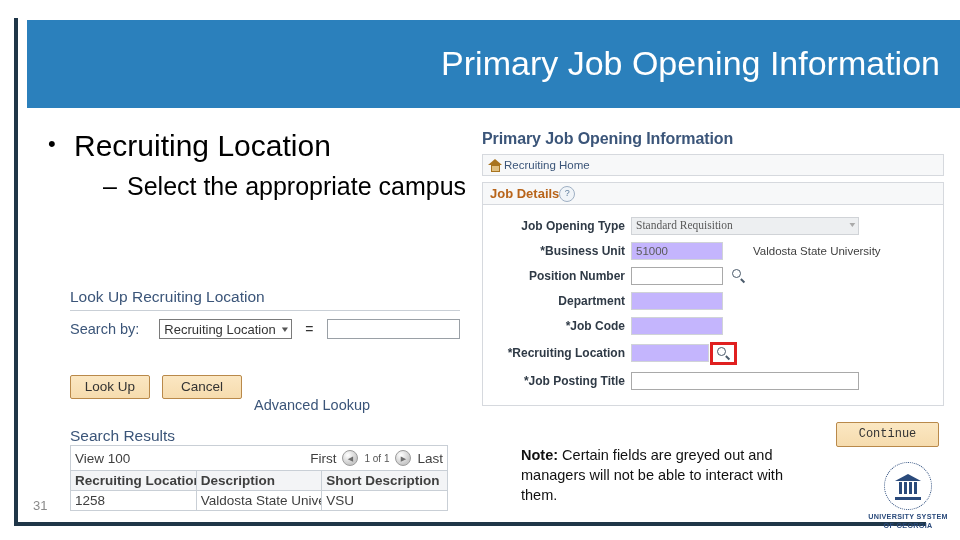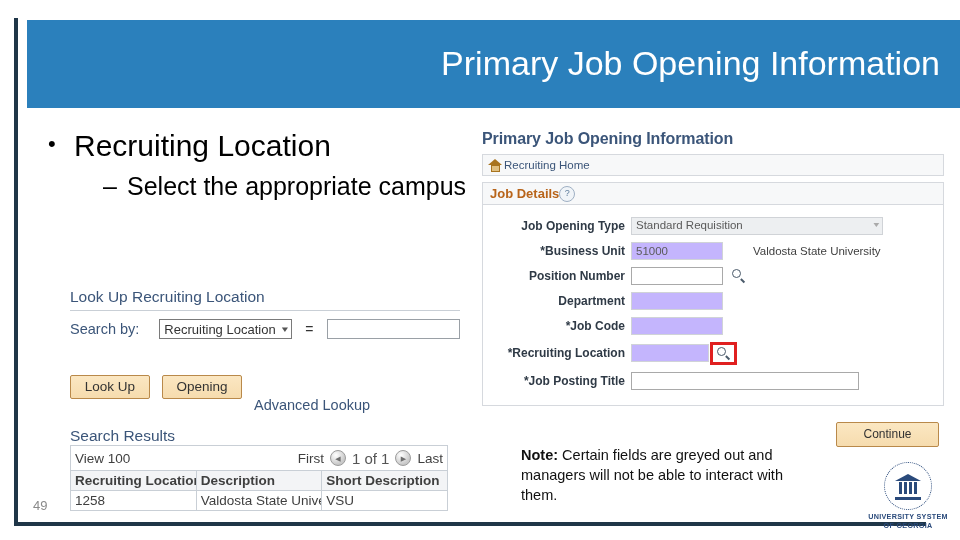--- a/index.html
+++ b/index.html
@@ -224,21 +224,21 @@
     border-radius: 50%;
     background: radial-gradient(circle at 35% 30%, #ffffff, #c8c8c8 70%);
     border: 1px solid #9c9c9c;
     display: inline-flex;
     align-items: center;
     justify-content: center;
     font-size: 7px;
     color: #6d6d6d;
     line-height: 1;
   }
-  .pager-count { font-size: 15px; color: #555; }
+  .pager-count { font-size: 10px; color: #555; }
   .th-row td {
     background: #F3F4F6;
     color: #3B5579;
     font-weight: bold;
     font-size: 13px;
   }
   .data-row td { background: #ffffff; }
   .link-cell { color: #2F5AA0; }
 
   
@@ -362,28 +362,29 @@
     font-size: 11.5px;
     color: #222;
     display: flex;
     align-items: center;
     padding-left: 4px;
   }
   .sel-disabled {
     background: #EDEFF1;
     border: 1px solid #D0D3D7;
     height: 18px;
-    width: 252px;
+    width: 228px;
     box-sizing: border-box;
     font-size: 11.5px;
     color: #5a5a5a;
     display: flex;
     align-items: center;
     justify-content: space-between;
     padding: 0 2px 2px 4px;
+    font-family: Liberation Serif, serif;
   }
   .sel-disabled .caret {
     font-size: 7px;
     color: #aaa;
     transform: scaleX(1.4);
   }
   .magnifier {
     width: 15px;
     height: 15px;
     position: relative;
@@ -427,20 +428,21 @@
     top: 422px;
     width: 103px;
     background: linear-gradient(#fbe7c2, #f6dcae);
     border: 1px solid #b9894a;
     border-radius: 2px;
     font-size: 12px;
     color: #333;
     text-align: center;
     padding: 4px 0 5px 0;
     box-sizing: border-box;
+    font-family: Liberation Mono, monospace;
   }
 
   
   #note-block {
     position: absolute;
     left: 521px;
     top: 445px;
     width: 300px;
     font-size: 14.5px;
     line-height: 1.38;
@@ -546,21 +548,21 @@
     <div class="ps-select">
       <span>Recruiting Location</span>
       <span class="caret">▼</span>
     </div>
     <span id="equals-sign">=</span>
     <div id="searchby-input"></div>
   </div>
 
   <div id="lookup-buttons">
     <div class="ps-button" id="btn-lookup">Look Up</div>
-    <div class="ps-button" id="btn-cancel">Opening</div>
+    <div class="ps-button" id="btn-cancel">Cancel</div>
     <span id="advanced-lookup-link">Advanced Lookup</span>
   </div>
 
   <div id="results-heading">Search Results</div>
 
   <table id="results-table">
     <tbody>
         <tr class="pager-row">
       <td colspan="3">
         <div class="pager-inner">
@@ -676,13 +678,13 @@
         <i></i>
       </span>
     <span class="base"></span>
   </div>
   <div id="usg-text">
     <div>UNIVERSITY SYSTEM</div>
     <div>OF GEORGIA</div>
   </div>
 </div>
 
-<div id="slide-number">49</div>
+<div id="slide-number">31</div>
 
 </body></html>

